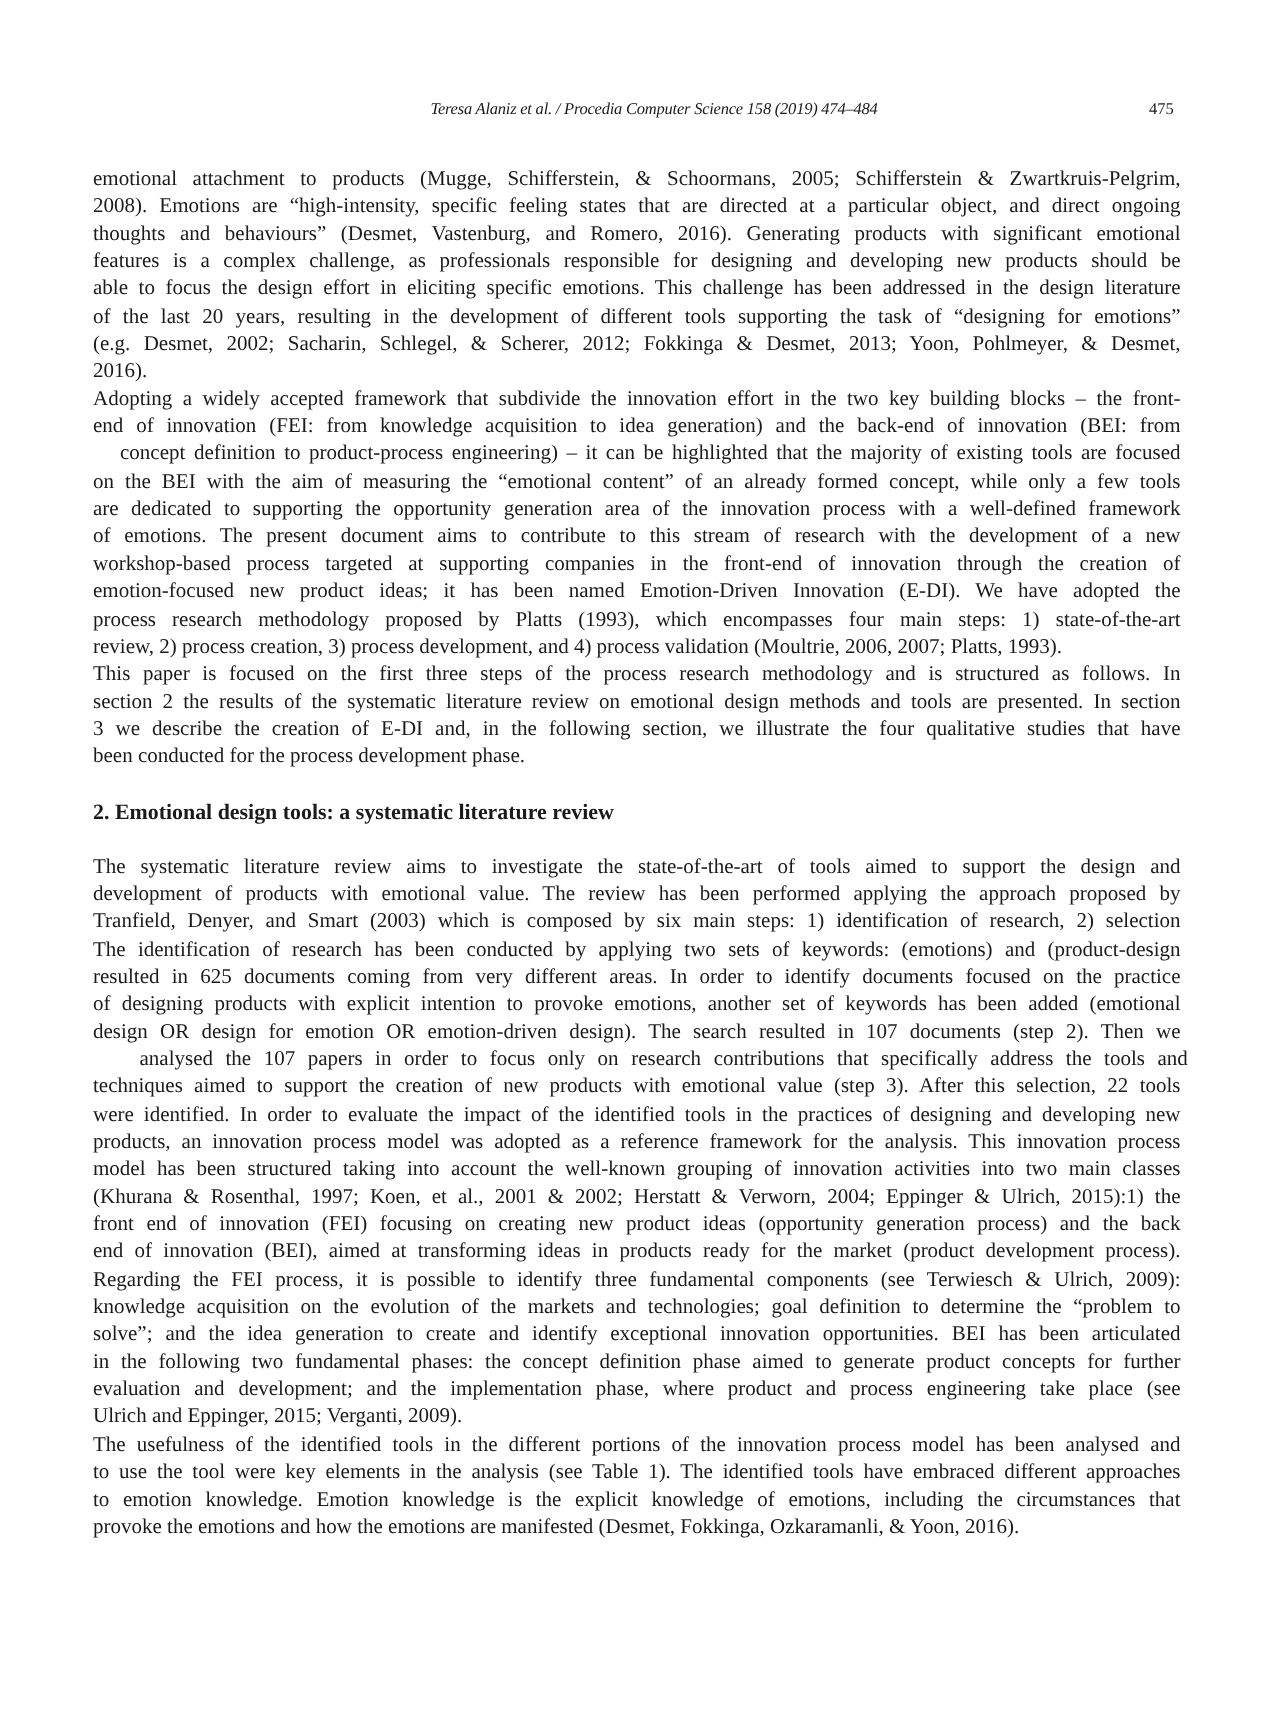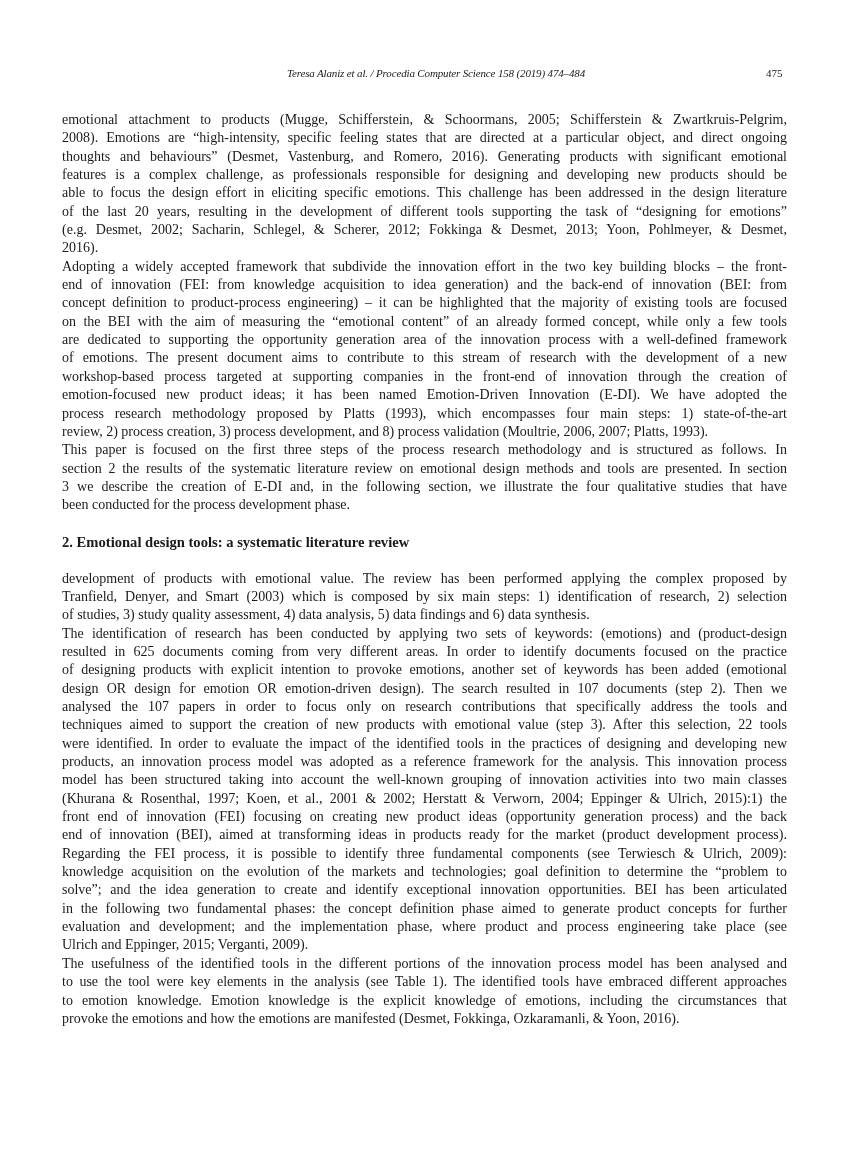--- a/index.html
+++ b/index.html
@@ -33,51 +33,51 @@
         <div class="line" style="display: block; width: auto; word-spacing: 3.922px;">thoughts and behaviours” (Desmet, Vastenburg, and Romero, 2016). Generating products with significant emotional</div>
         <div class="line" style="display: block; width: auto; word-spacing: 3.698px;">features is a complex challenge, as professionals responsible for designing and developing new products should be</div>
         <div class="line" style="display: block; width: auto; word-spacing: 2.01px;">able to focus the design effort in eliciting specific emotions. This challenge has been addressed in the design literature</div>
         <div class="line" style="display: block; width: auto; word-spacing: 3.207px;">of the last 20 years, resulting in the development of different tools supporting the task of “designing for emotions”</div>
         <div class="line" style="display: block; width: auto; word-spacing: 3.609px;">(e.g. Desmet, 2002; Sacharin, Schlegel, &amp; Scherer, 2012; Fokkinga &amp; Desmet, 2013; Yoon, Pohlmeyer, &amp; Desmet,</div>
         <div class="line last" style="display: block; width: auto;">2016).</div>
       </div>
       <div>
         <div class="line" style="display: block; width: auto; word-spacing: 1.925px;">Adopting a widely accepted framework that subdivide the innovation effort in the two key building blocks – the front-</div>
         <div class="line" style="display: block; width: auto; word-spacing: 3.366px;">end of innovation (FEI: from knowledge acquisition to idea generation) and the back-end of innovation (BEI: from</div>
-        <div class="line" style="display: block; width: auto; word-spacing: 1.619px;">concept definition to product-process engineering) – it can be highlighted that the majority of existing tools are focused</div>
+        <div class="line" style="display: block; width: auto; word-spacing: 1.619px; margin-left: 18px;">concept definition to product-process engineering) – it can be highlighted that the majority of existing tools are focused</div>
         <div class="line" style="display: block; width: auto; word-spacing: 2.513px;">on the BEI with the aim of measuring the “emotional content” of an already formed concept, while only a few tools</div>
         <div class="line" style="display: block; width: auto; word-spacing: 2.973px;">are dedicated to supporting the opportunity generation area of the innovation process with a well-defined framework</div>
         <div class="line" style="display: block; width: auto; word-spacing: 4.201px;">of emotions. The present document aims to contribute to this stream of research with the development of a new</div>
         <div class="line" style="display: block; width: auto; word-spacing: 5.14px;">workshop-based process targeted at supporting companies in the front-end of innovation through the creation of</div>
         <div class="line" style="display: block; width: auto; word-spacing: 4.791px;">emotion-focused new product ideas; it has been named Emotion-Driven Innovation (E-DI). We have adopted the</div>
         <div class="line" style="display: block; width: auto; word-spacing: 5.203px;">process research methodology proposed by Platts (1993), which encompasses four main steps: 1) state-of-the-art</div>
-        <div class="line last" style="display: block; width: auto;">review, 2) process creation, 3) process development, and 8) process validation (Moultrie, 2006, 2007; Platts, 1993).</div>
+        <div class="line last" style="display: block; width: auto;">review, 2) process creation, 3) process development, and 4) process validation (Moultrie, 2006, 2007; Platts, 1993).</div>
       </div>
       <div>
         <div class="line" style="display: block; width: auto; word-spacing: 3.56px;">This paper is focused on the first three steps of the process research methodology and is structured as follows. In</div>
         <div class="line" style="display: block; width: auto; word-spacing: 1.664px;">section 2 the results of the systematic literature review on emotional design methods and tools are presented. In section</div>
         <div class="line" style="display: block; width: auto; word-spacing: 3.113px;">3 we describe the creation of E-DI and, in the following section, we illustrate the four qualitative studies that have</div>
         <div class="line last" style="display: block; width: auto;">been conducted for the process development phase.</div>
       </div>
     </div>
   <div class="gap"></div>
   <div class="heading">2. Emotional design tools: a systematic literature review</div>
   <div class="gap"></div>
   <div id="section-body">
       <div>
-        <div class="line" style="display: block; width: auto; word-spacing: 3.502px;">development of products with emotional value. The review has been performed applying the complex proposed by</div>
+        <div class="line" style="display: block; width: auto; word-spacing: 4.685px;">The systematic literature review aims to investigate the state-of-the-art of tools aimed to support the design and</div>
+        <div class="line" style="display: block; width: auto; word-spacing: 3.502px;">development of products with emotional value. The review has been performed applying the approach proposed by</div>
         <div class="line" style="display: block; width: auto; word-spacing: 2.804px;">Tranfield, Denyer, and Smart (2003) which is composed by six main steps: 1) identification of research, 2) selection</div>
-        <div class="line last" style="display: block; width: auto;">of studies, 3) study quality assessment, 4) data analysis, 5) data findings and 6) data synthesis.</div>
       </div>
       <div>
         <div class="line" style="display: block; width: auto; word-spacing: 2.862px;">The identification of research has been conducted by applying two sets of keywords: (emotions) and (product-design</div>
         <div class="line" style="display: block; width: auto; word-spacing: 3.043px;">resulted in 625 documents coming from very different areas. In order to identify documents focused on the practice</div>
         <div class="line" style="display: block; width: auto; word-spacing: 2.225px;">of designing products with explicit intention to provoke emotions, another set of keywords has been added (emotional</div>
         <div class="line" style="display: block; width: auto; word-spacing: 3.03px;">design OR design for emotion OR emotion-driven design). The search resulted in 107 documents (step 2). Then we</div>
-        <div class="line" style="display: block; width: auto; word-spacing: 4.861px;">analysed the 107 papers in order to focus only on research contributions that specifically address the tools and</div>
+        <div class="line" style="display: block; width: auto; word-spacing: 4.861px; margin-left: 31px;">analysed the 107 papers in order to focus only on research contributions that specifically address the tools and</div>
         <div class="line" style="display: block; width: auto; word-spacing: 2.496px;">techniques aimed to support the creation of new products with emotional value (step 3). After this selection, 22 tools</div>
         <div class="line" style="display: block; width: auto; word-spacing: 1.728px;">were identified. In order to evaluate the impact of the identified tools in the practices of designing and developing new</div>
         <div class="line" style="display: block; width: auto; word-spacing: 2.067px;">products, an innovation process model was adopted as a reference framework for the analysis. This innovation process</div>
         <div class="line" style="display: block; width: auto; word-spacing: 2.402px;">model has been structured taking into account the well-known grouping of innovation activities into two main classes</div>
         <div class="line" style="display: block; width: auto; word-spacing: 2.329px;">(Khurana &amp; Rosenthal, 1997; Koen, et al., 2001 &amp; 2002; Herstatt &amp; Verworn, 2004; Eppinger &amp; Ulrich, 2015):1) the</div>
         <div class="line" style="display: block; width: auto; word-spacing: 3.165px;">front end of innovation (FEI) focusing on creating new product ideas (opportunity generation process) and the back</div>
         <div class="line" style="display: block; width: auto; word-spacing: 2.254px;">end of innovation (BEI), aimed at transforming ideas in products ready for the market (product development process).</div>
         <div class="line" style="display: block; width: auto; word-spacing: 3.142px;">Regarding the FEI process, it is possible to identify three fundamental components (see Terwiesch &amp; Ulrich, 2009):</div>
         <div class="line" style="display: block; width: auto; word-spacing: 2.504px;">knowledge acquisition on the evolution of the markets and technologies; goal definition to determine the “problem to</div>
         <div class="line" style="display: block; width: auto; word-spacing: 3.271px;">solve”; and the idea generation to create and identify exceptional innovation opportunities. BEI has been articulated</div>

